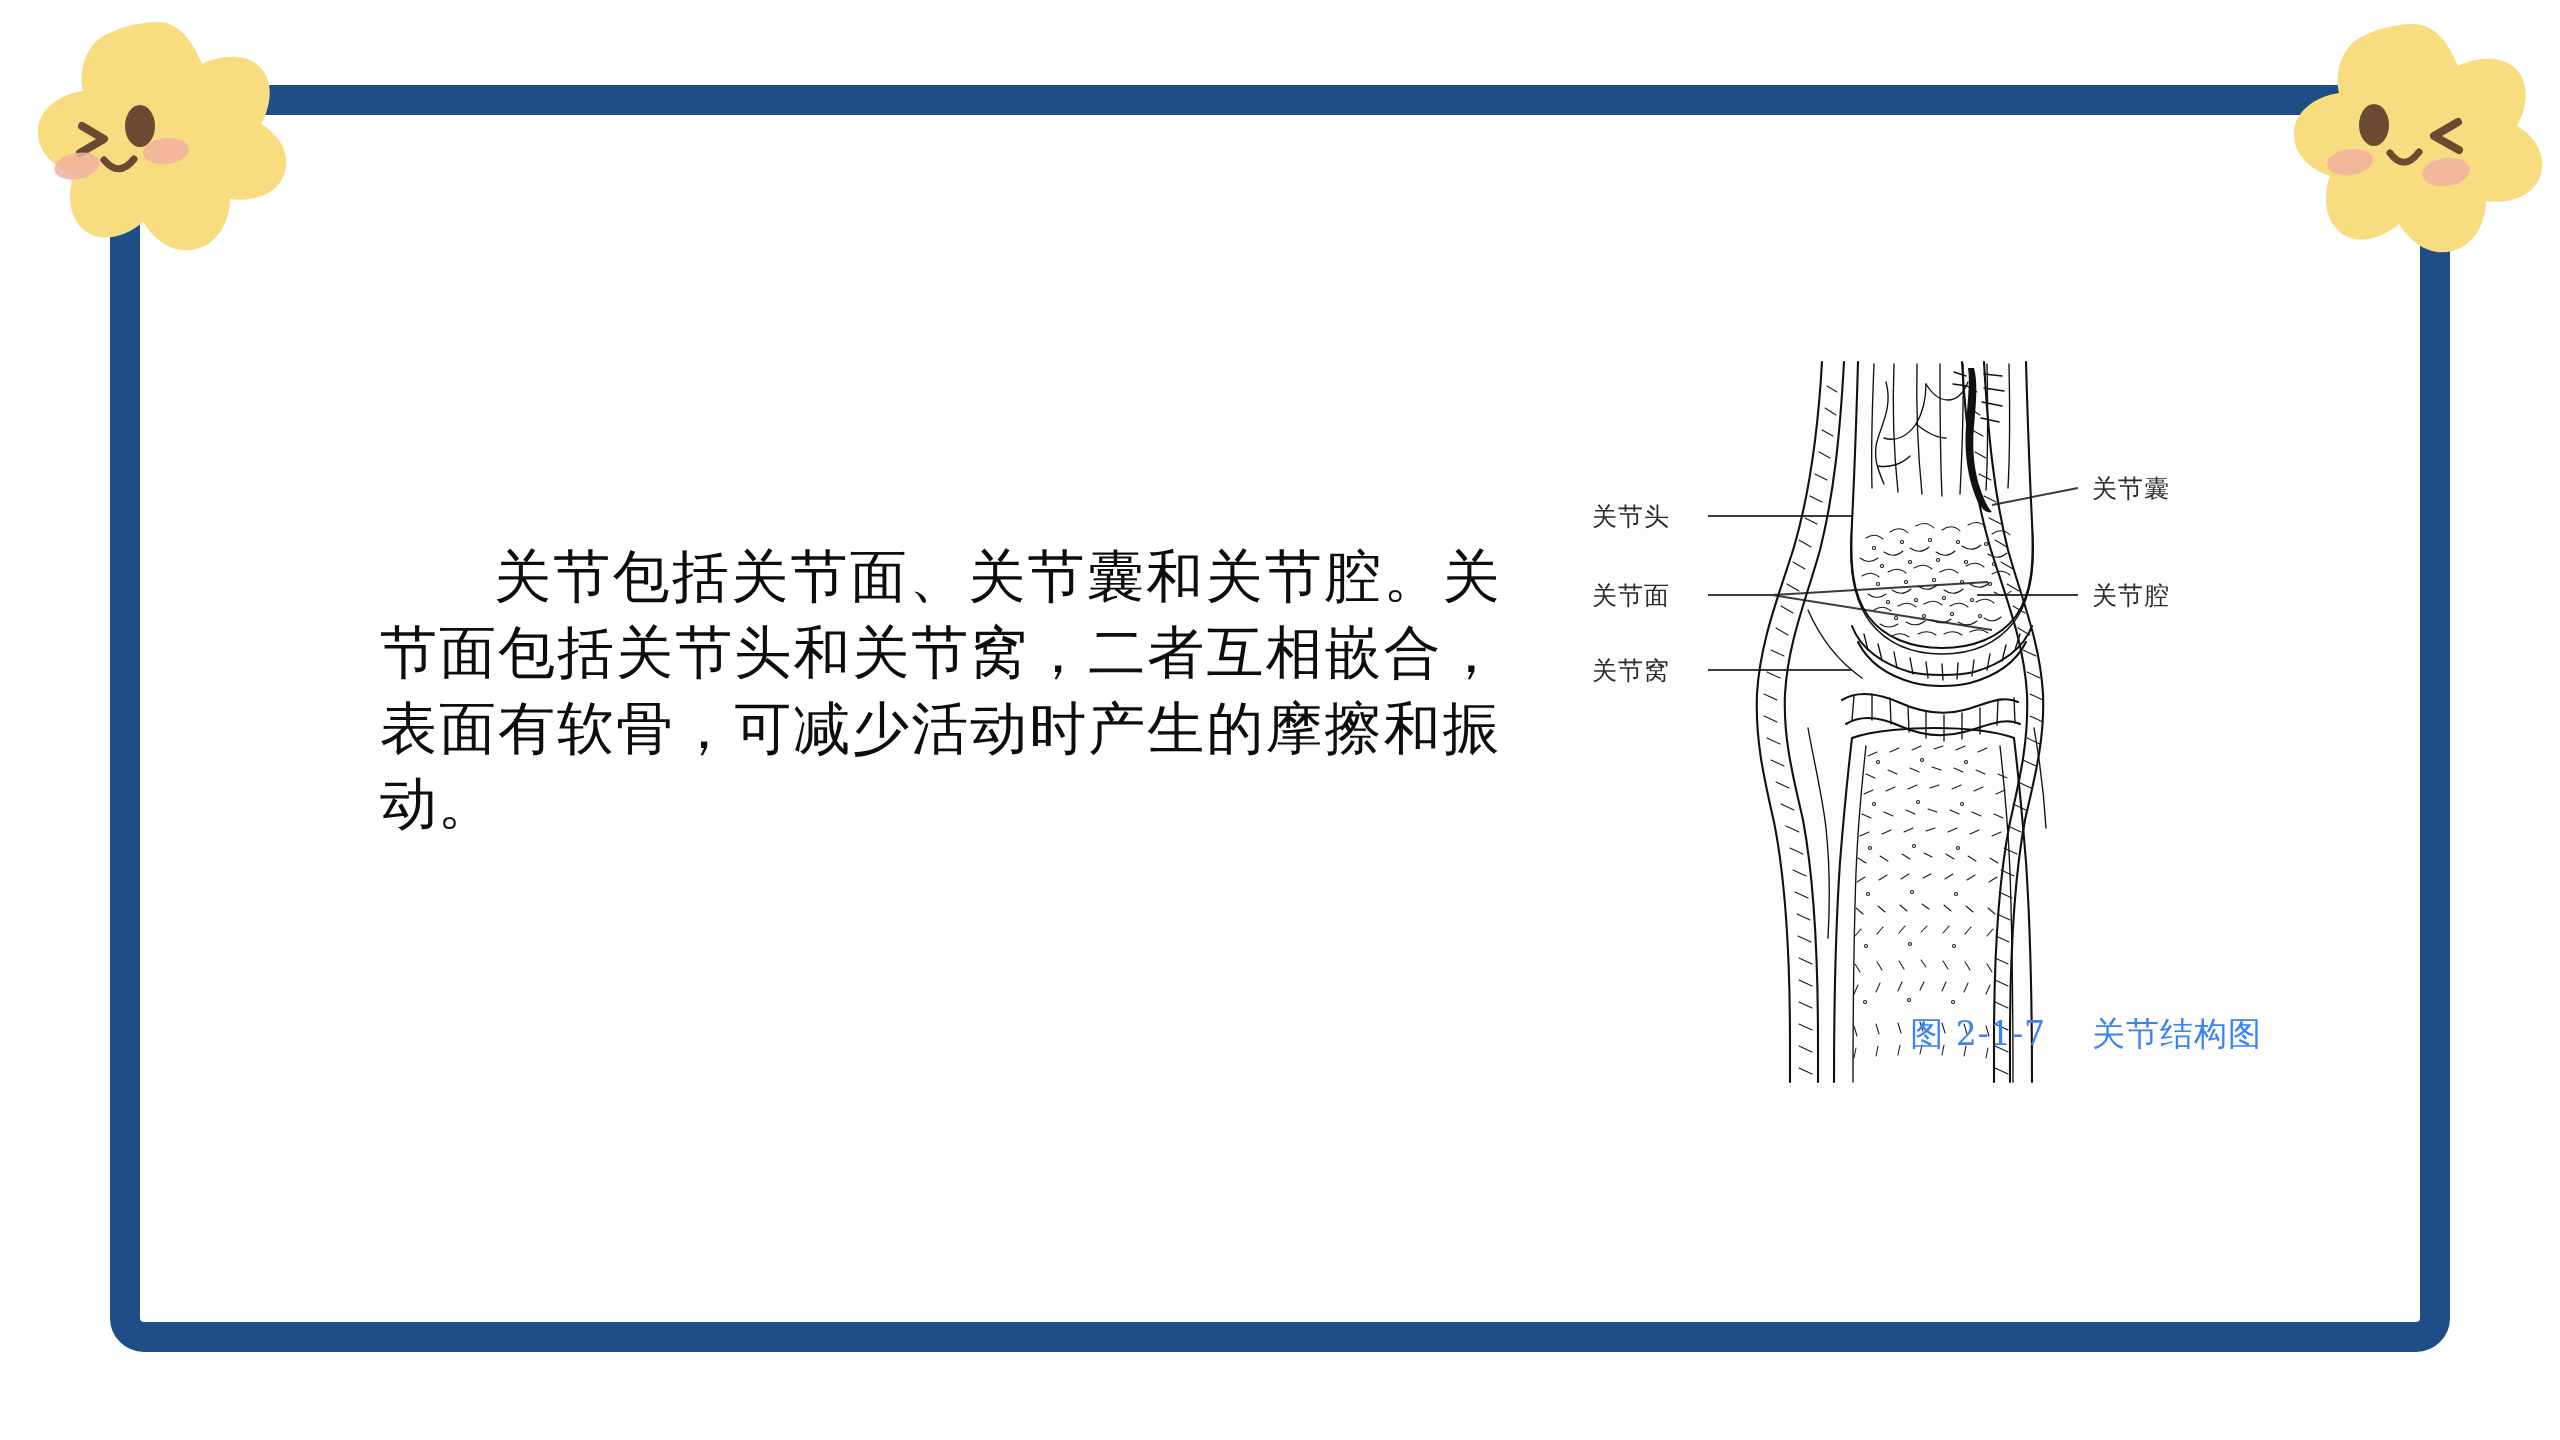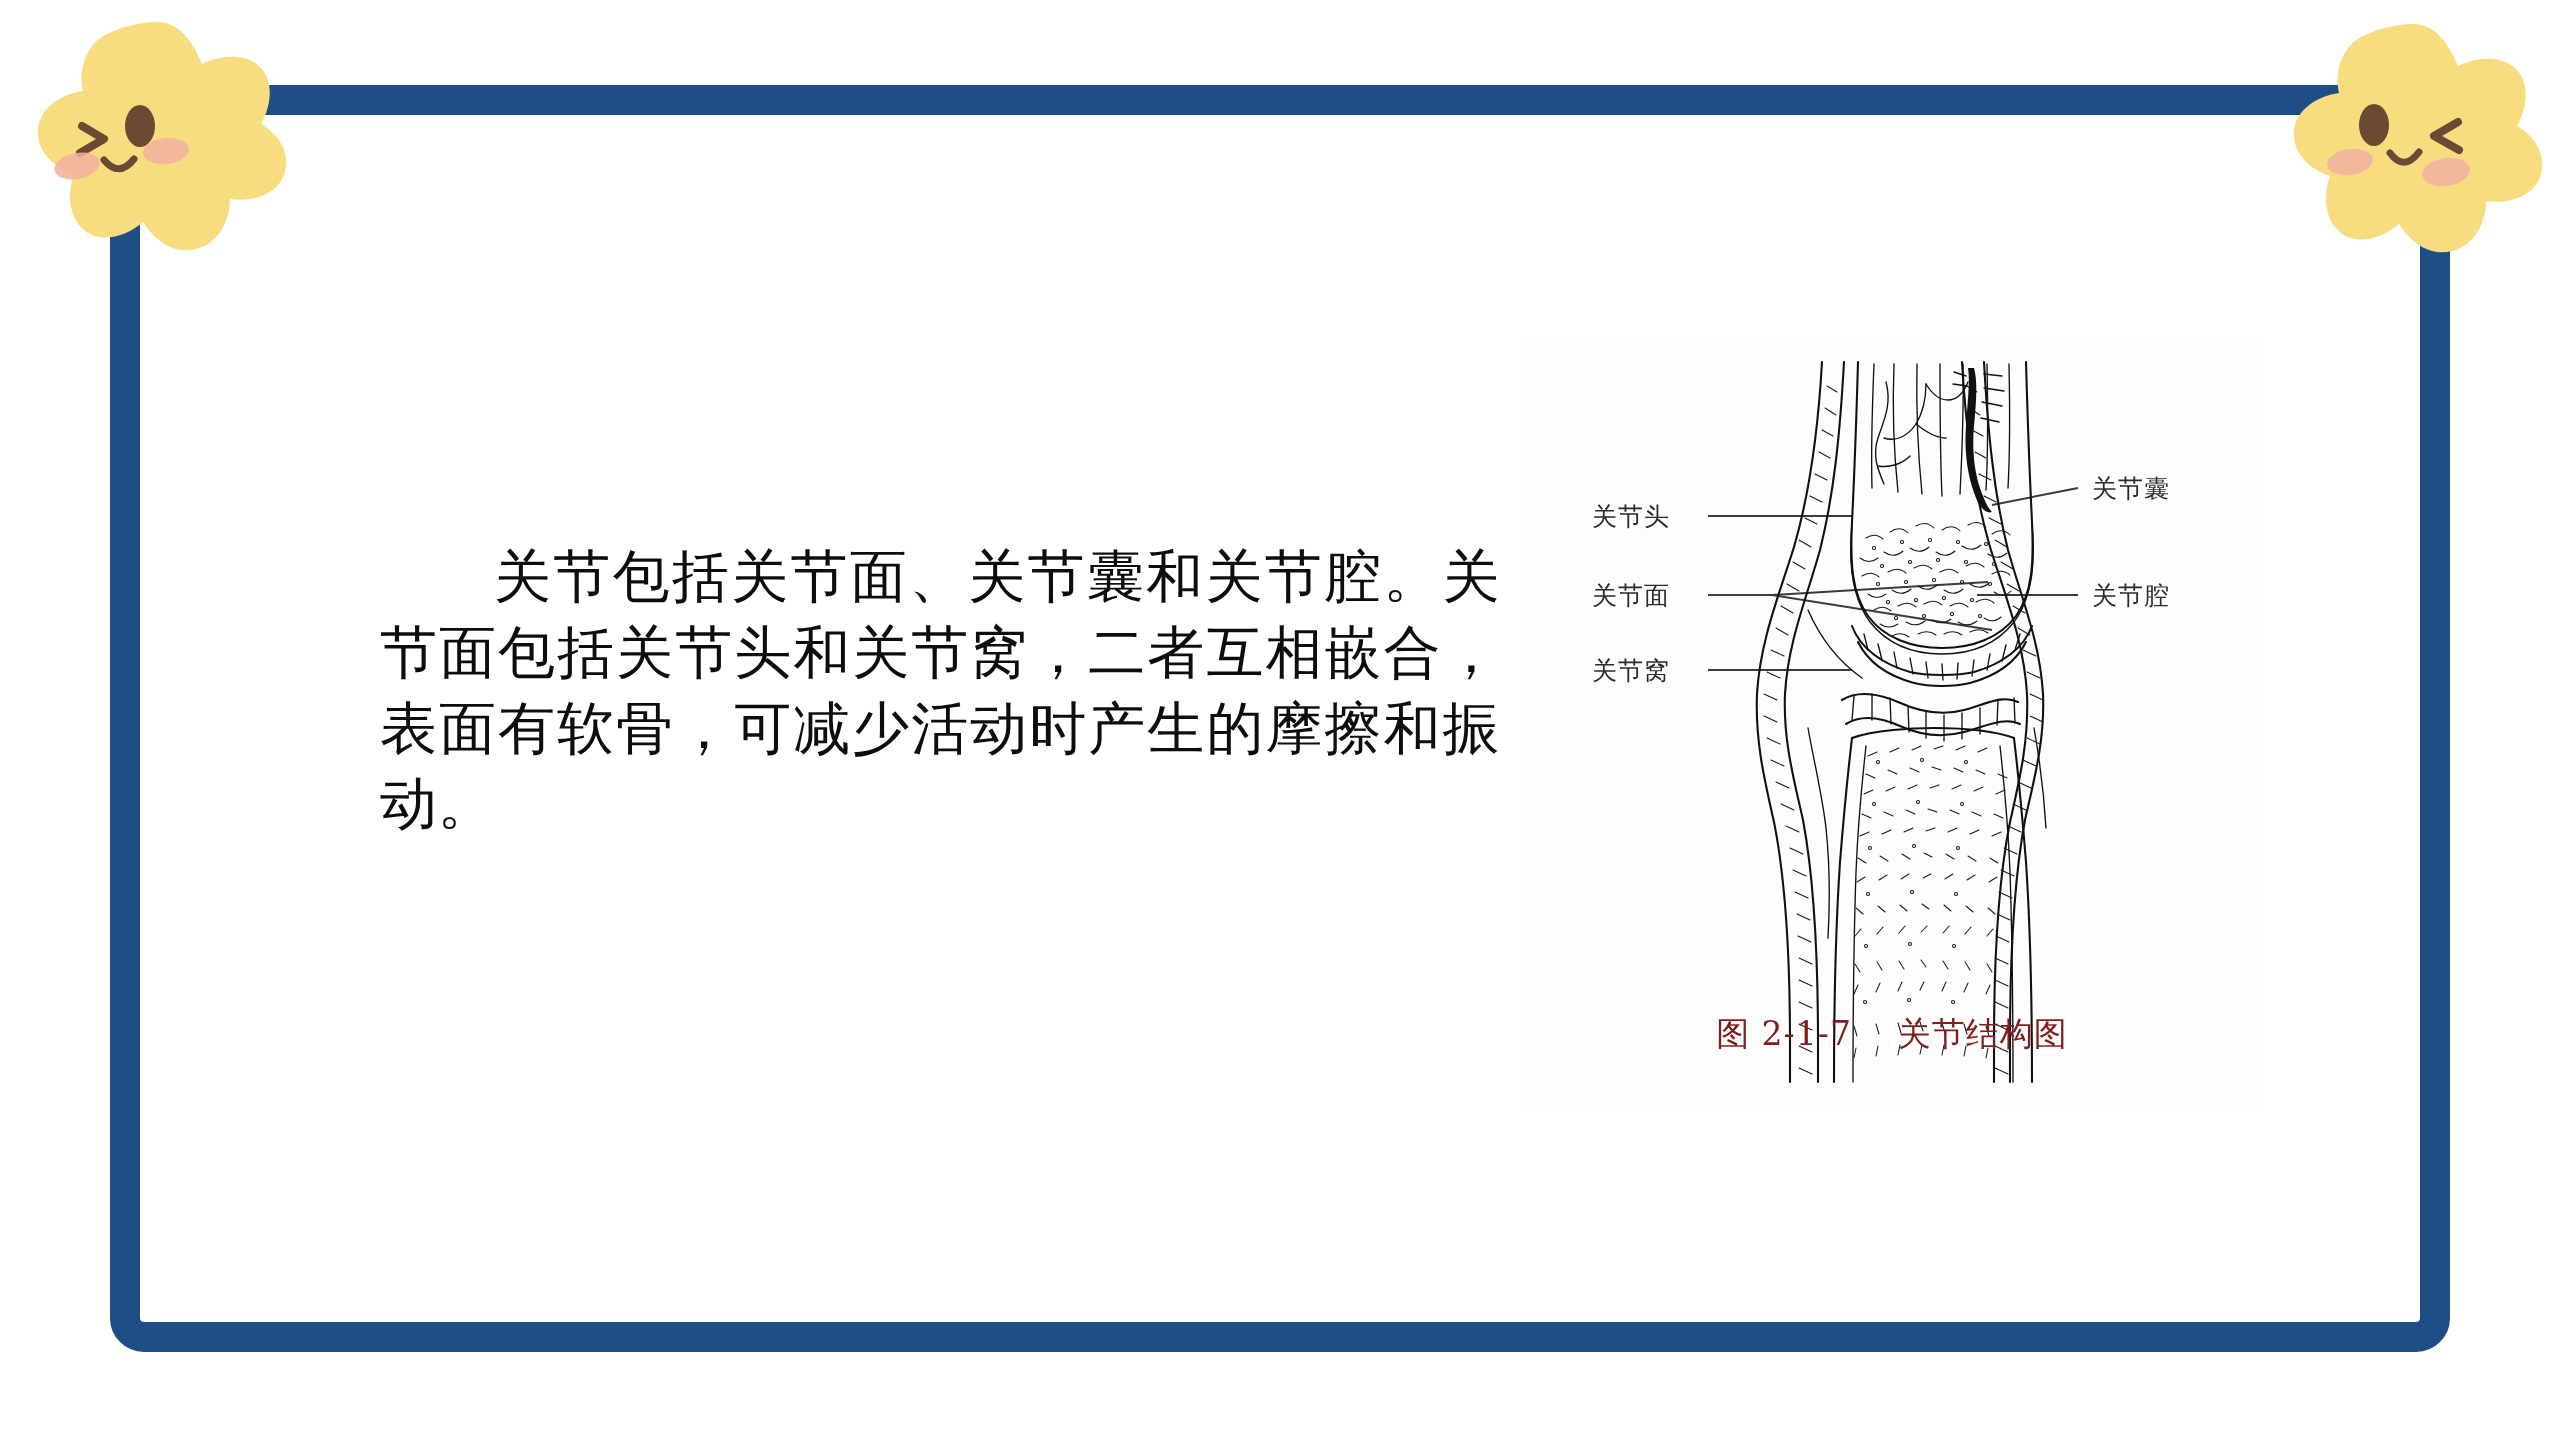--- a/index.html
+++ b/index.html
@@ -53,24 +53,24 @@
     left:1522px;top:342px;
     width:740px;height:770px;
     background:#fdfdfd;
   }
   .figure-panel svg{position:absolute;left:0;top:0;width:100%;height:100%;}
 
   .fig-caption{
     position:absolute;
     left:1522px;top:1012px;
     width:740px;
-    text-align:center;
+    text-align:right;
     font-family:"DejaVu Serif","Liberation Serif",serif;
     font-size:33px;
-    color:#7f1d1d;
+    color:#3b82f6;
     letter-spacing:1px;
     white-space:pre;
   }
 
   .lbl{
     font-family:"DejaVu Serif","Liberation Serif",serif;
     font-size:25px;
     fill:#2b2b2b;
     letter-spacing:1px;
   }

